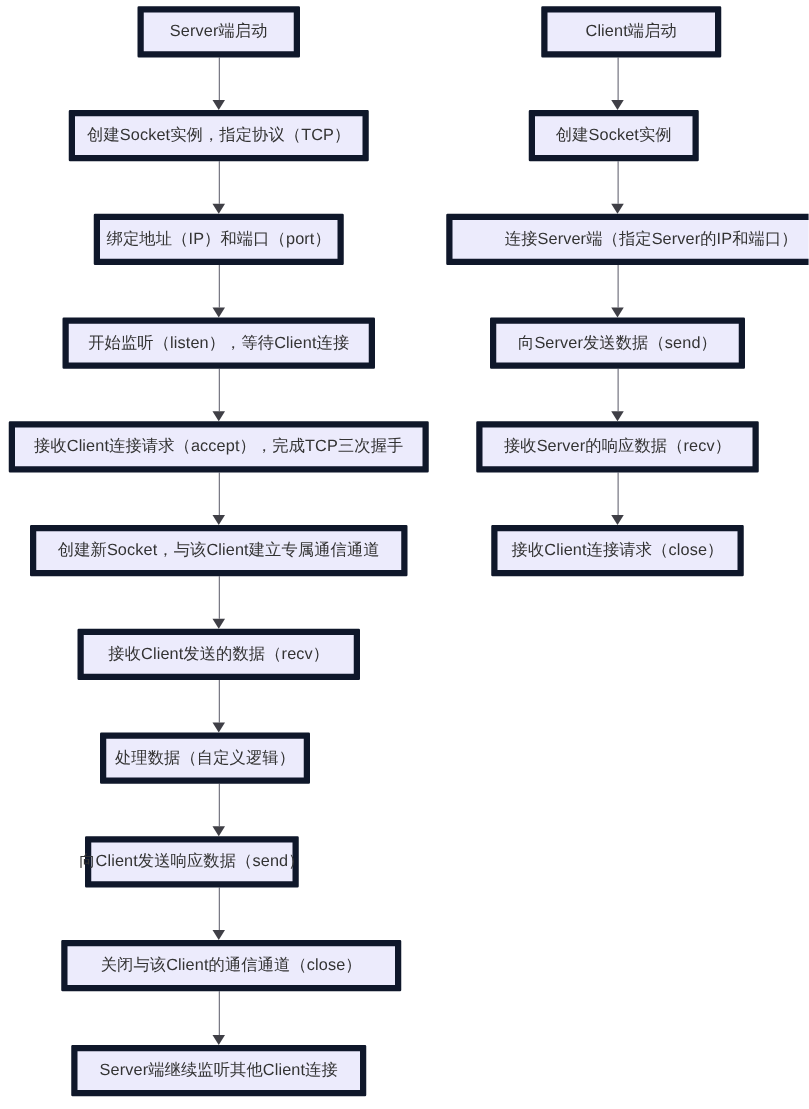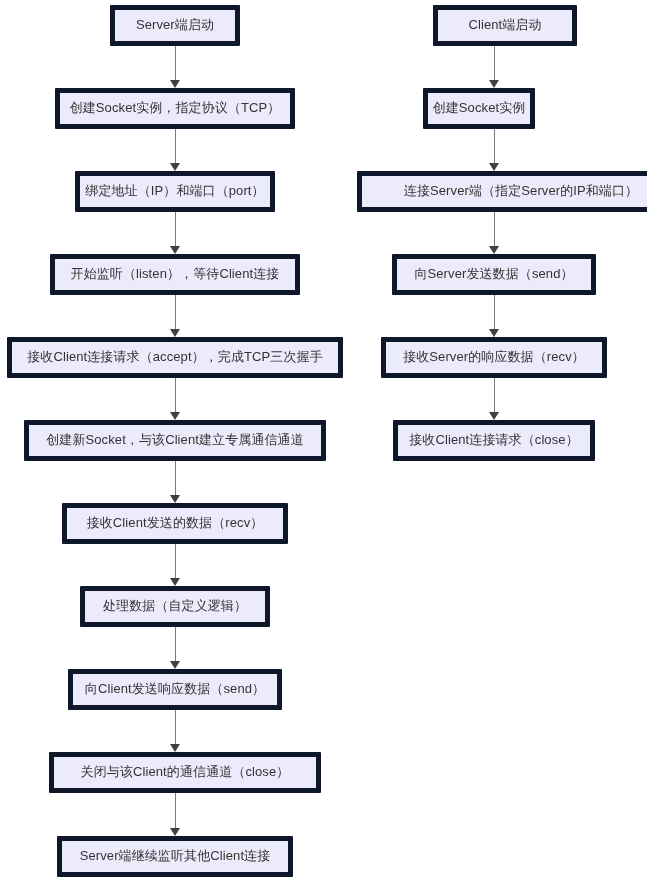--- a/index.html
+++ b/index.html
@@ -128,24 +128,24 @@
     </div>
     <div class="node" style="left:7px; top:337px; width:336px;">
       <span>接收Client连接请求（accept），完成TCP三次握手</span>
     </div>
     <div class="node" style="left:24px; top:420px; width:302px;">
       <span>创建新Socket，与该Client建立专属通信通道</span>
     </div>
     <div class="node" style="left:62px; top:503px; width:226px;">
       <span>接收Client发送的数据（recv）</span>
     </div>
-    <div class="node" style="left:80px; top:586px; width:190px;justify-content:center;">
+    <div class="node" style="left:80px; top:586px; width:168px;justify-content:center;">
       <span>处理数据（自定义逻辑）</span>
     </div>
-    <div class="node" style="left:68px; top:669px; width:214px;">
+    <div class="node" style="left:68px; top:669px; width:171px;">
       <span>向Client发送响应数据（send）</span>
     </div>
     <div class="node" style="left:49px; top:752px; width:272px;">
       <span>关闭与该Client的通信通道（close）</span>
     </div>
     <div class="node" style="left:57px; top:836px; width:236px;">
       <span>Server端继续监听其他Client连接</span>
     </div>
   </div>
 
@@ -168,21 +168,21 @@
         <div class="head" style="top:34px;"></div>
     </div>
     <div class="connector" style="left:138.5px; top:378px; height:42px;">
       <div class="stem" style="height:34px;"></div>
         <div class="head" style="top:34px;"></div>
     </div>
 
     <div class="node" style="left:83px; top:5px; width:144px;">
       <span>Client端启动</span>
     </div>
-    <div class="node" style="left:73px; top:88px; width:112px;">
+    <div class="node" style="left:73px; top:88px; width:136px;">
       <span>创建Socket实例</span>
     </div>
     <div class="node" style="left:7px; top:171px; width:328px;">
       <span>连接Server端（指定Server的IP和端口）</span>
     </div>
     <div class="node" style="left:42px; top:254px; width:204px;">
       <span>向Server发送数据（send）</span>
     </div>
     <div class="node" style="left:31px; top:337px; width:226px;">
       <span>接收Server的响应数据（recv）</span>

